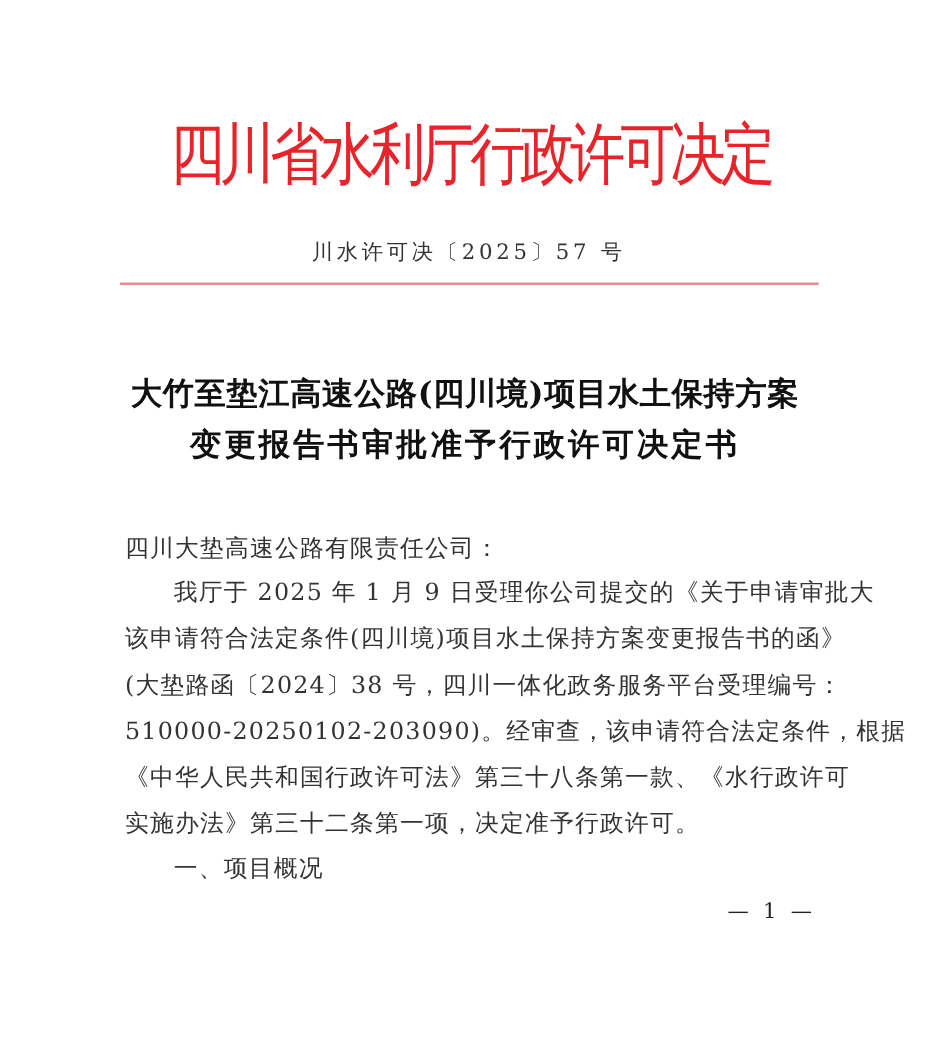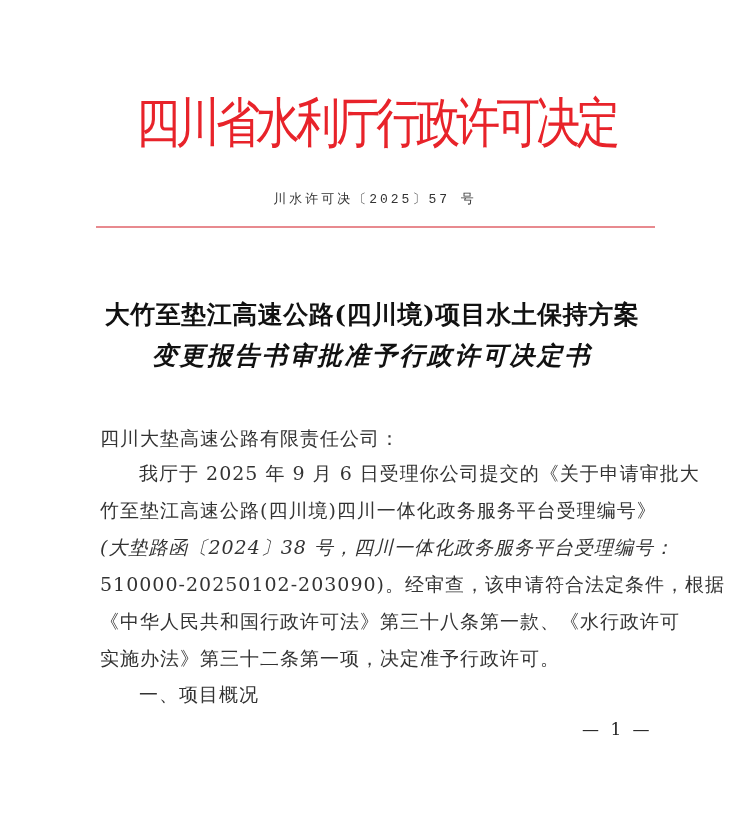--- a/index.html
+++ b/index.html
@@ -42,45 +42,44 @@
     display: inline-block;
     width: 39.5px;
     text-align: center;
   }
   .doc-number {
     position: absolute;
     left: 0;
     width: 750px;
     top: 190px;
     text-align: center;
-    font-size: 13px;
+    font-size: 17px;
     color: #333333;
     letter-spacing: 3px;
-    font-family: Liberation Mono, monospace;
   }
   .red-rule {
     position: absolute;
     left: 96px;
     top: 226px;
     width: 559px;
     height: 2px;
     background: #e88a8f;
   }
   .doc-title {
     position: absolute;
     left: 0;
     width: 744px;
     font-size: 25px;
     font-weight: bold;
     color: #111111;
     text-align: center;
     letter-spacing: 0.5px;
   }
   .doc-title.l1 { top: 298px; }
-  .doc-title.l2 { top: 339px; letter-spacing: 2.5px; font-style: italic; }
+  .doc-title.l2 { top: 339px; letter-spacing: 2.5px; }
   .body-line {
     position: absolute;
     left: 100px;
     width: 548px;
     font-size: 19px;
     color: #333333;
     white-space: nowrap;
     text-align: justify;
     text-align-last: justify;
     letter-spacing: 1px;
@@ -118,23 +117,23 @@
 
   <div class="doc-number">川水许可决〔2025〕57 号</div>
 
   <div class="red-rule"></div>
 
   <div class="doc-title l1">大竹至垫江高速公路(四川境)项目水土保持方案</div>
   <div class="doc-title l2">变更报告书审批准予行政许可决定书</div>
 
   <div class="body-line noj" style="top:426px;">四川大垫高速公路有限责任公司：</div>
 
-  <div class="body-line indent" style="top:461px;">我厅于 2025 年 9 月 6 日受理你公司提交的《关于申请审批大</div>
-  <div class="body-line" style="top:498px;">竹至垫江高速公路(四川境)四川一体化政务服务平台受理编号》</div>
-  <div class="body-line" style="top:535px;font-style:italic;">(大垫路函〔2024〕38 号，四川一体化政务服务平台受理编号：</div>
+  <div class="body-line indent" style="top:461px;">我厅于 2025 年 1 月 9 日受理你公司提交的《关于申请审批大</div>
+  <div class="body-line" style="top:498px;">该申请符合法定条件(四川境)项目水土保持方案变更报告书的函》</div>
+  <div class="body-line" style="top:535px;">(大垫路函〔2024〕38 号，四川一体化政务服务平台受理编号：</div>
   <div class="body-line" style="top:572px;">510000-20250102-203090)。经审查，该申请符合法定条件，根据</div>
   <div class="body-line noj" style="top:646px;">实施办法》第三十二条第一项，决定准予行政许可。</div>
   <div class="body-line" style="top:609px;">《中华人民共和国行政许可法》第三十八条第一款、《水行政许可</div>
 
   <div class="body-line indent noj" style="top:682px;">一、项目概况</div>
 
   <div class="page-number">— 1 —</div>
 
 </div>
 

